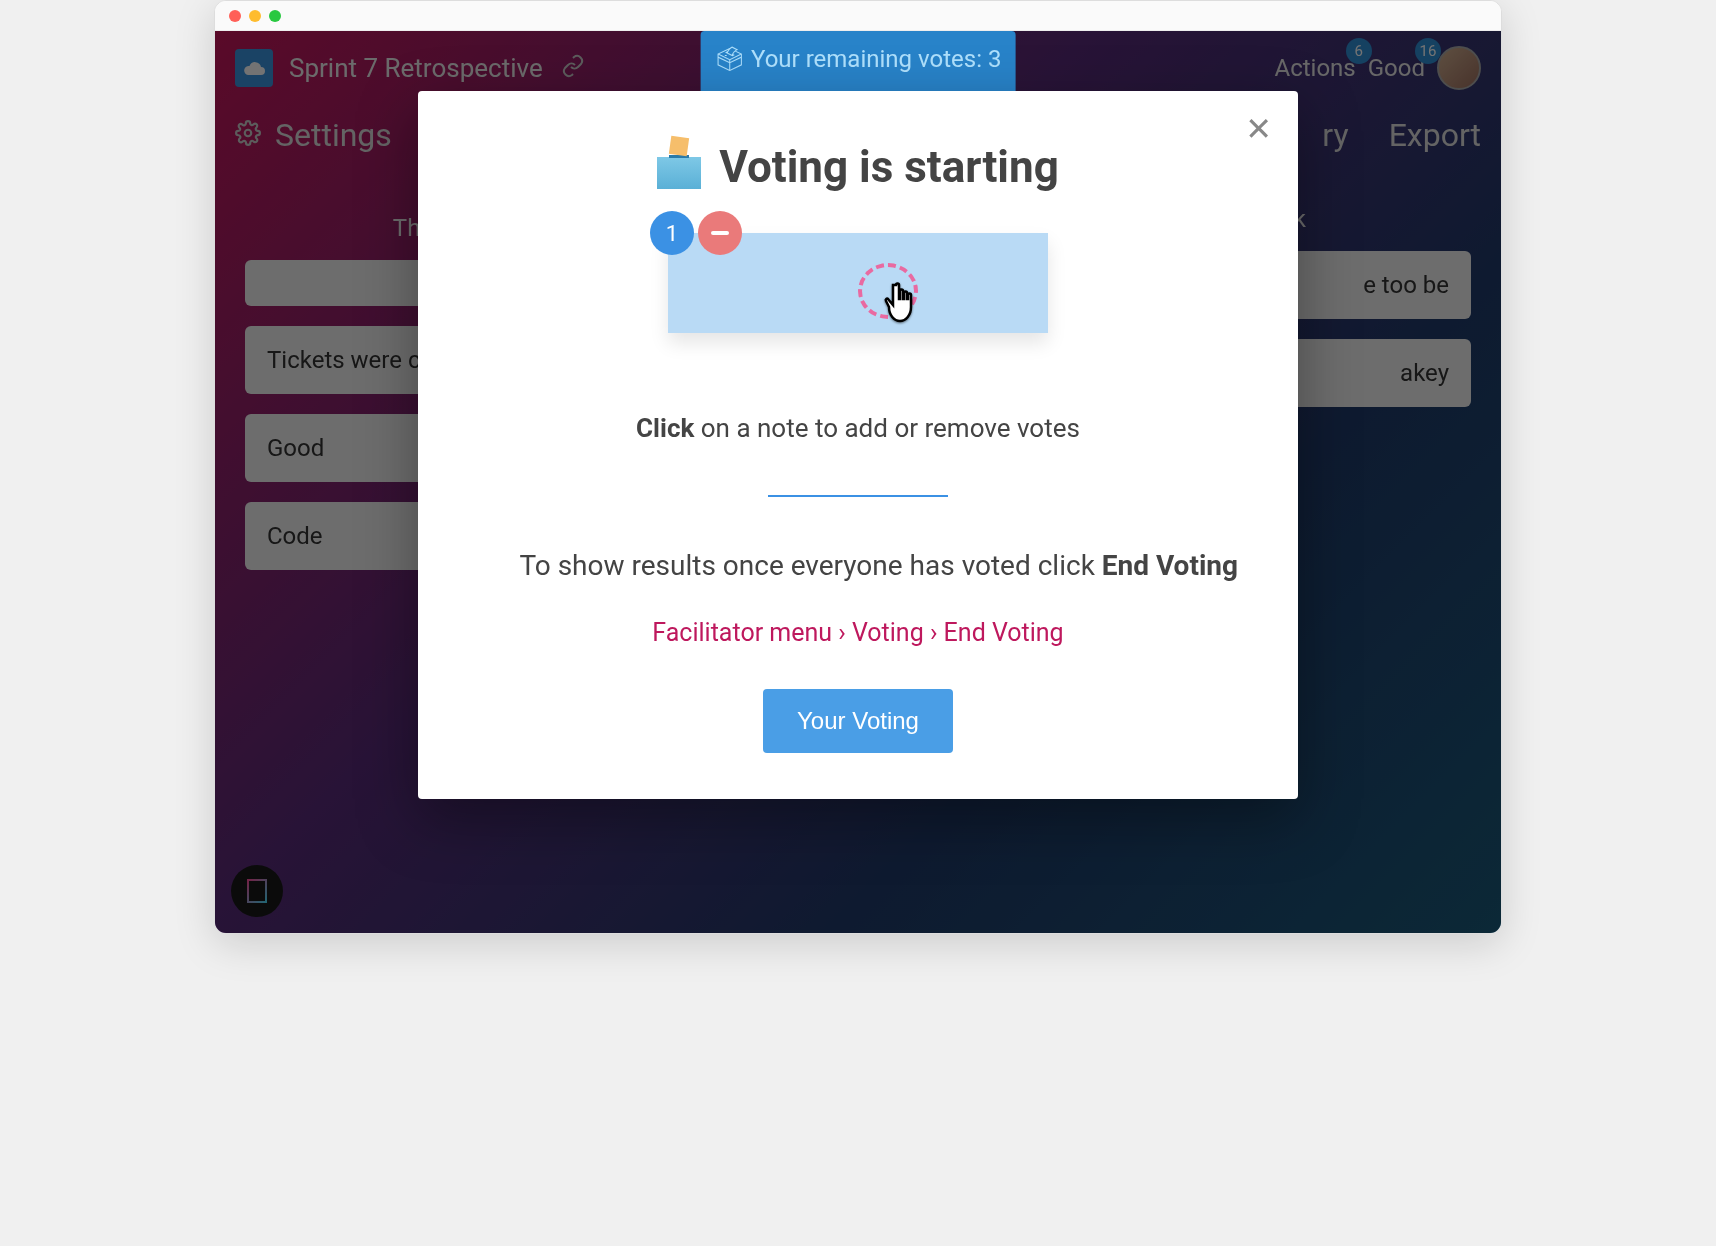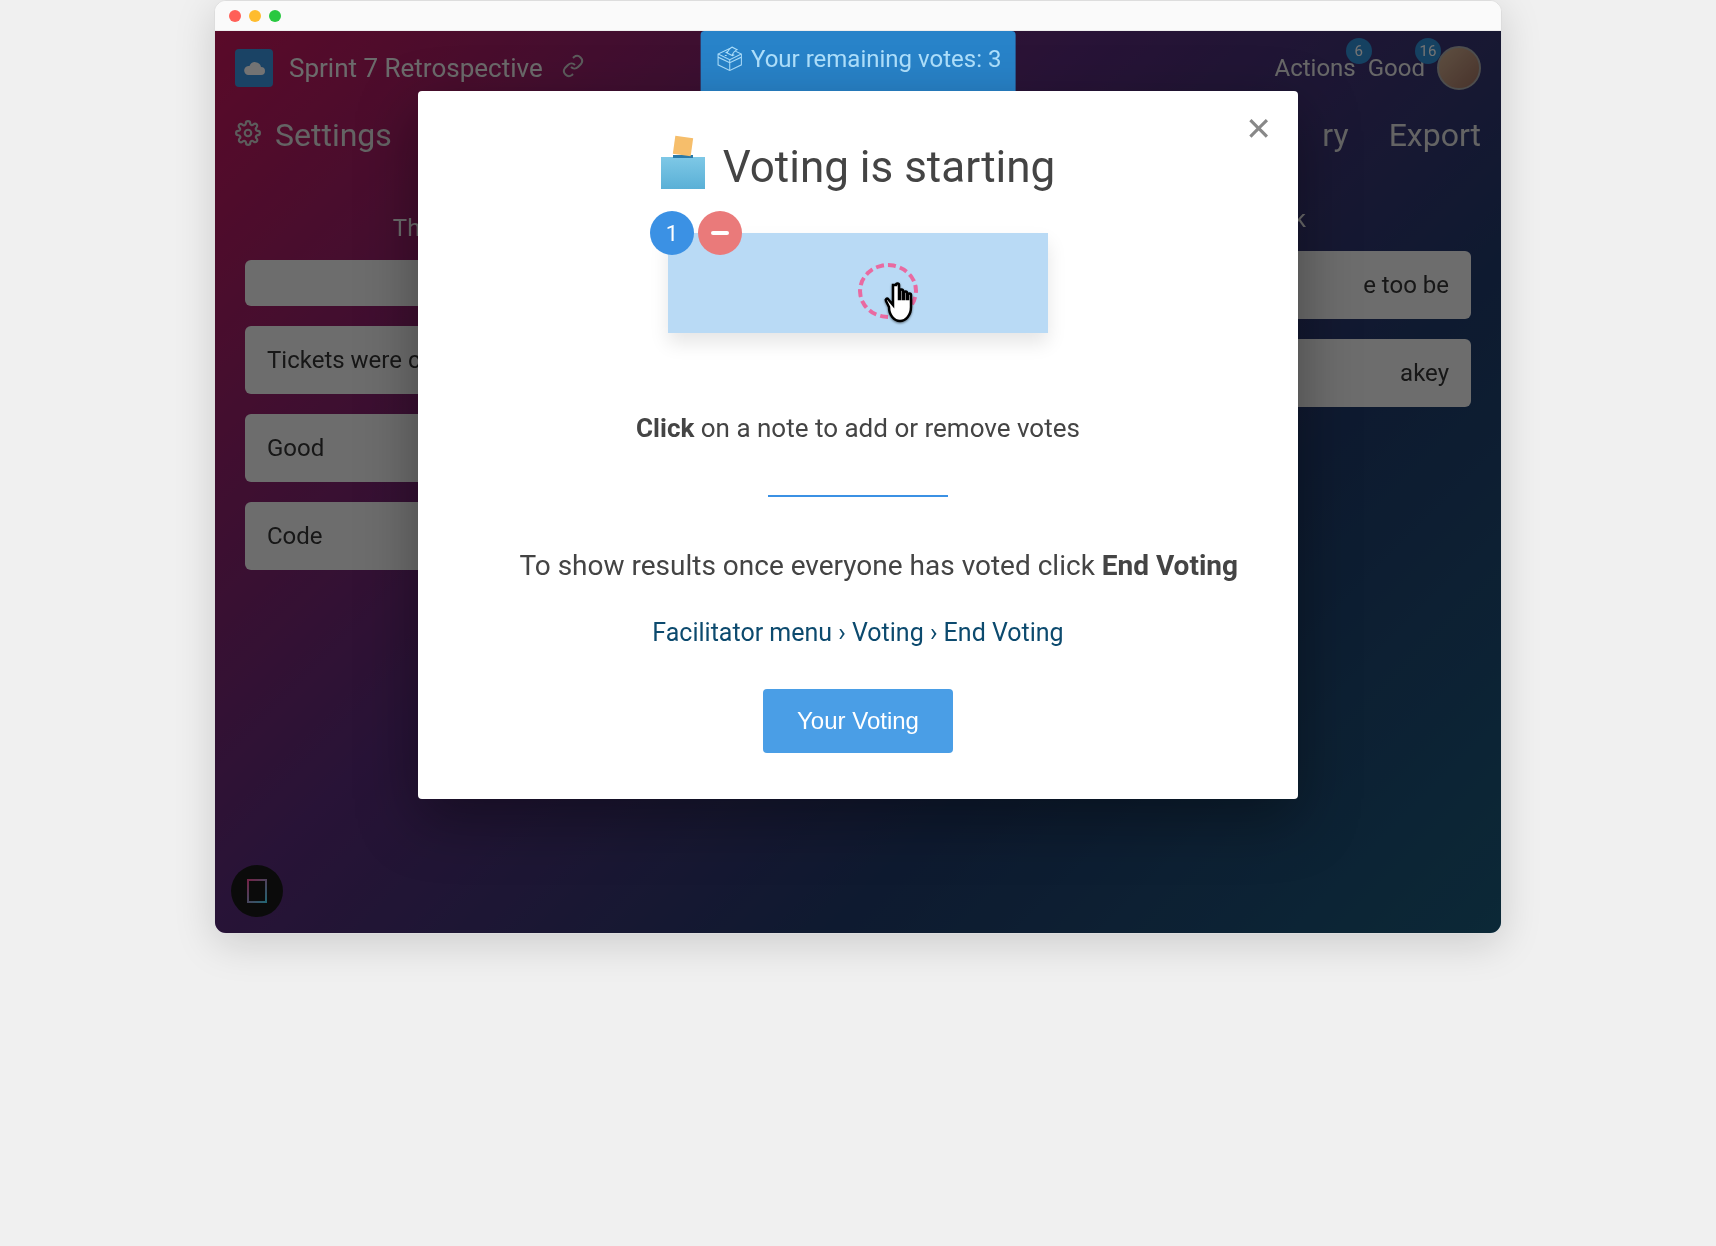--- a/index.html
+++ b/index.html
@@ -155,21 +155,21 @@
     color: #3a3a3a;
   }
   .modal-close {
     position: absolute; top: 22px; right: 26px;
     color: #888; font-size: 32px; cursor: pointer;
     line-height: 1;
   }
   .modal-title {
     text-align: center;
     font-size: 44px;
-    font-weight: 400;
+    font-weight: 700;
     color: #444;
     margin-bottom: 40px;
     display: flex; align-items: center; justify-content: center; gap: 18px;
   }
   .ballot {
     width: 44px; height: 44px;
     position: relative;
   }
   .ballot-box {
     position: absolute; left: 0; bottom: 0;
@@ -220,21 +220,21 @@
     font-size: 36px;
     filter: drop-shadow(0 1px 1px rgba(0,0,0,0.5));
   }
 
   .modal-line1 {
     text-align: center; font-size: 26px; color: #444;
   }
   .modal-line1 b { font-weight: 700; margin-top: 41px; }
   .hr { width: 180px; height: 2px; background: #3b91e4; margin: 52px auto; }
   .modal-line2 { text-align: right; font-size: 28px; color: #444; }
-  .modal-line3 { text-align: center; font-size: 25px; color: #0c4a6e; margin-top: 36px; }
+  .modal-line3 { text-align: center; font-size: 25px; color: #be185d; margin-top: 36px; }
   .modal-btn {
     display: block; margin: 42px auto 0;
     background: #4a9ee6; color: #fff;
     border: none; border-radius: 4px;
     padding: 18px 34px;
     font-size: 24px;
     cursor: pointer;
   }
 </style>
 </head>

